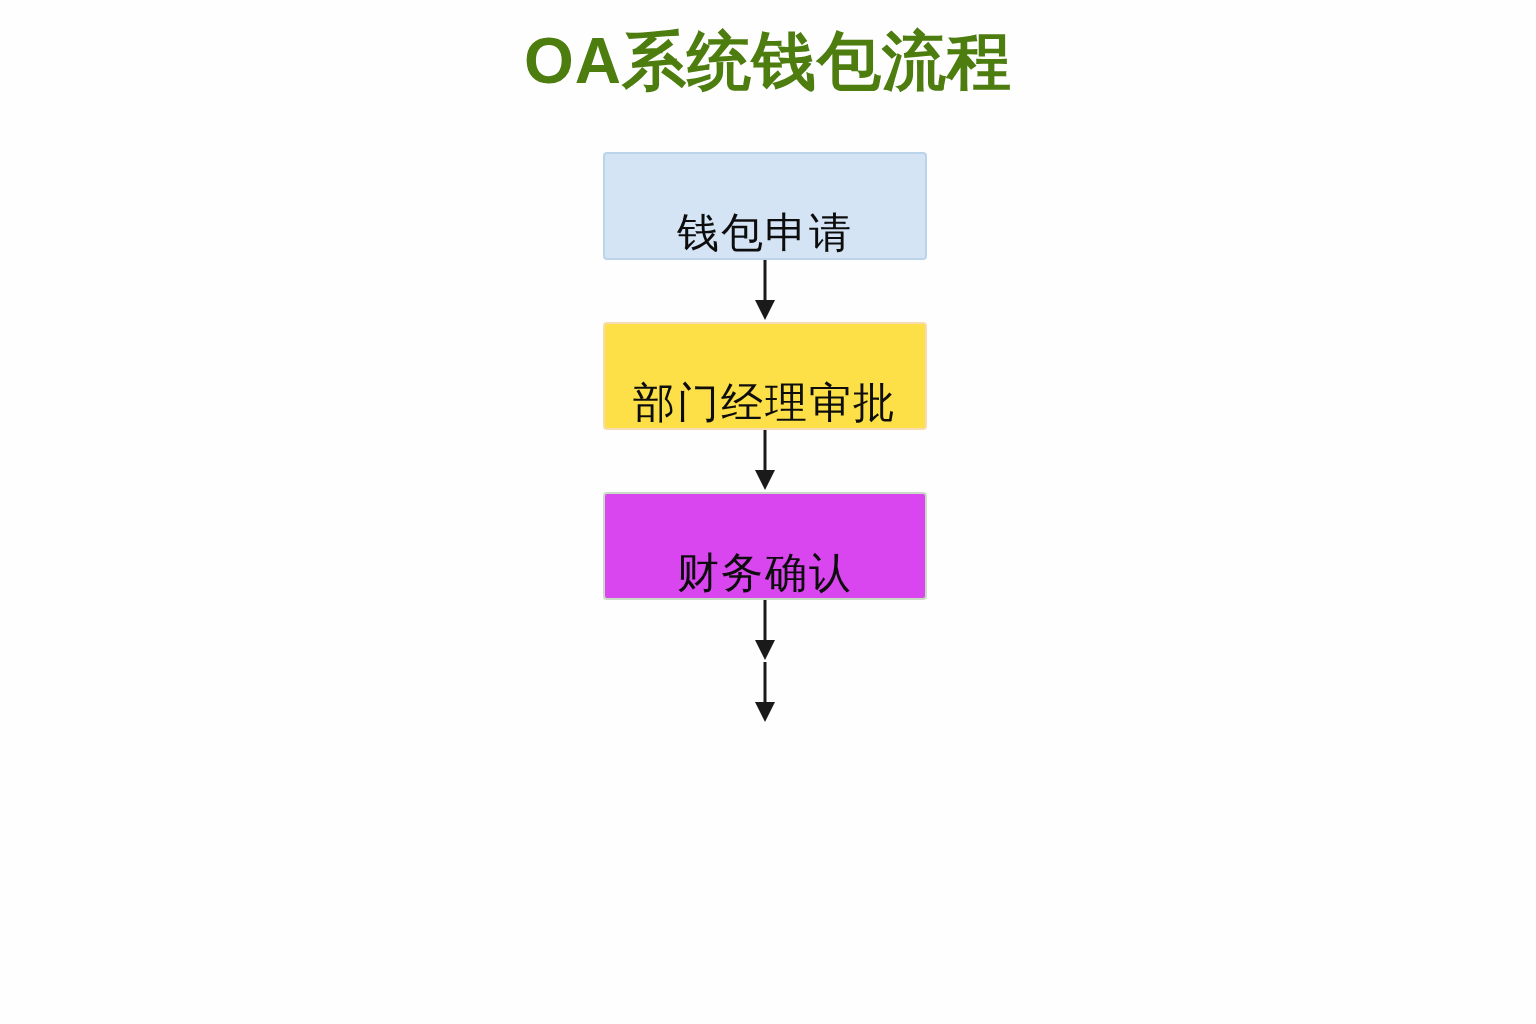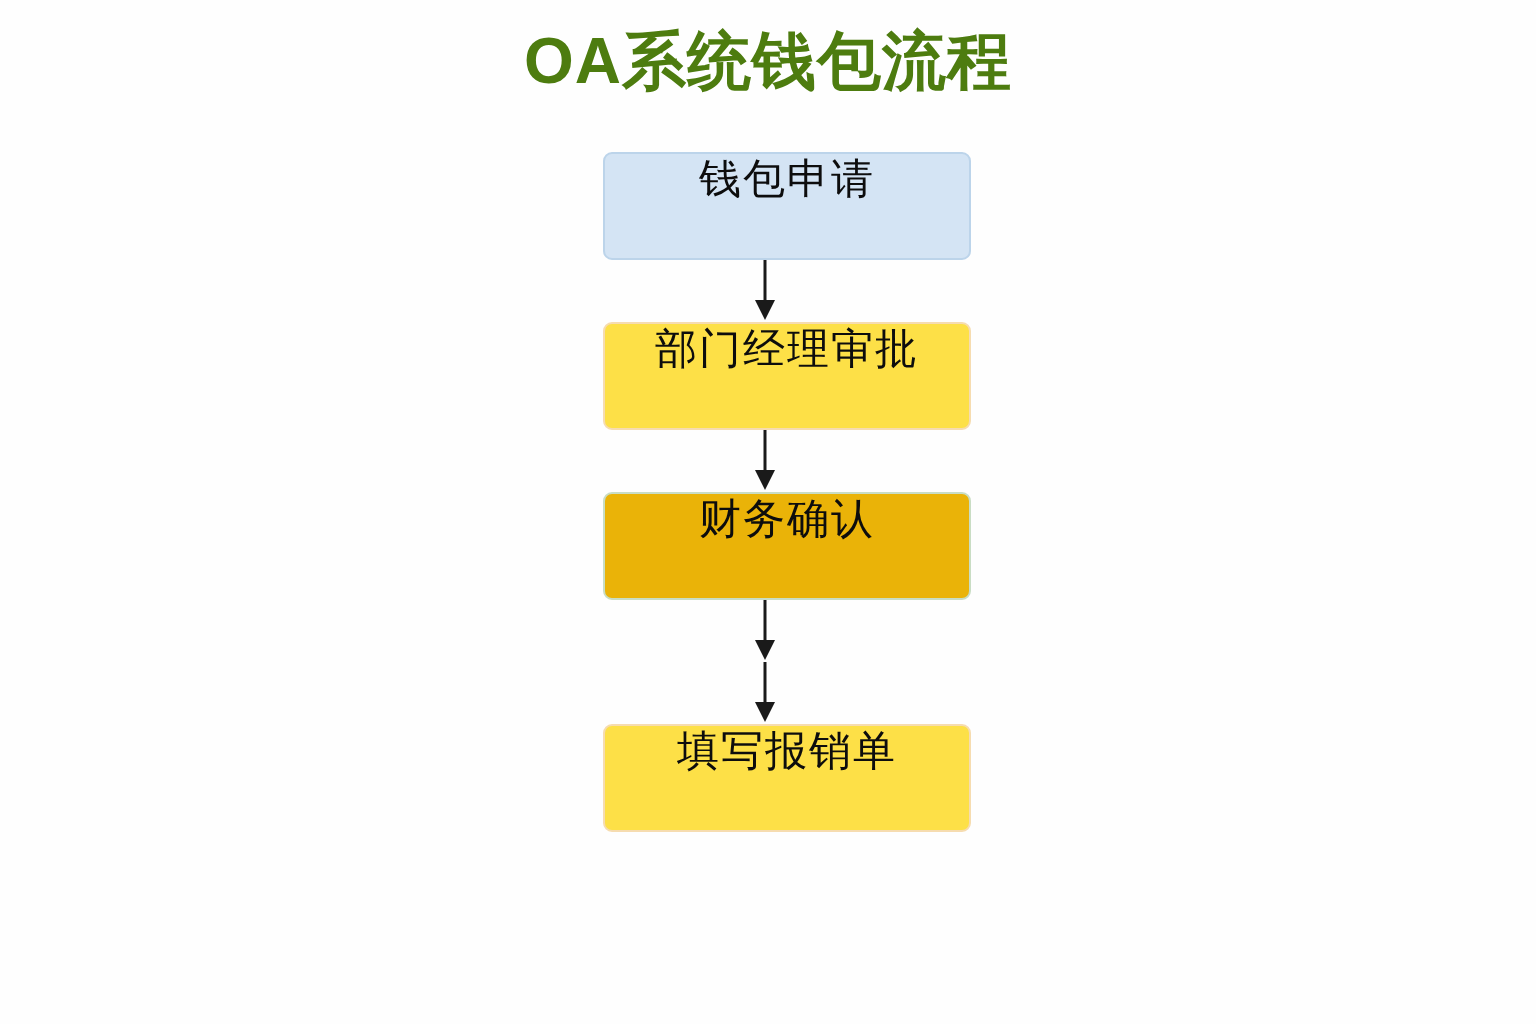--- a/index.html
+++ b/index.html
@@ -41,27 +41,27 @@
   
   .flow {
     position: absolute;
     left: 603px;
     top: 152px;
     width: 324px;
   }
 
   .node {
     position: relative;
-    width: 368px;
+    width: 324px;
     height: 108px;
     box-sizing: border-box;
-    border-radius: 9px;
+    border-radius: 4px;
     border: 2px solid transparent;
     display: flex;
-    align-items: flex-start;
+    align-items: flex-end;
     justify-content: center;
   }
 
   .node-label {
     font-size: 42px;
     line-height: 50px;
     font-weight: 400;
     color: #0d0d0d;
     letter-spacing: 2px;
     font-family: "Liberation Sans", "DejaVu Sans", sans-serif;
@@ -71,21 +71,21 @@
   
   .node.blue {
     background: #d4e4f4;
     border-color: #bcd4ea;
   }
   .node.orange {
     background: #fde047;
     border-color: #f6dcb0;
   }
   .node.green {
-    background: #eab308;
+    background: #d946ef;
     border-color: #c9ddc4;
   }
 
   
   .connector {
     position: relative;
     width: 324px;
     height: 62px;
   }
   .connector svg {
@@ -138,18 +138,15 @@
     </div>
 
 
     <div class="connector">
       <svg width="324" height="62" viewBox="0 0 324 62">
         <line x1="162" y1="0" x2="162" y2="46" stroke="#1a1a1a" stroke-width="3"></line>
         <polygon points="162,60 152,40 172,40" fill="#1a1a1a"></polygon>
       </svg>
     </div>
 
-    <div class="node orange">
-      <span class="node-label">填写报销单</span>
-    </div>
 
   </div>
 </div>
 
 </body></html>

